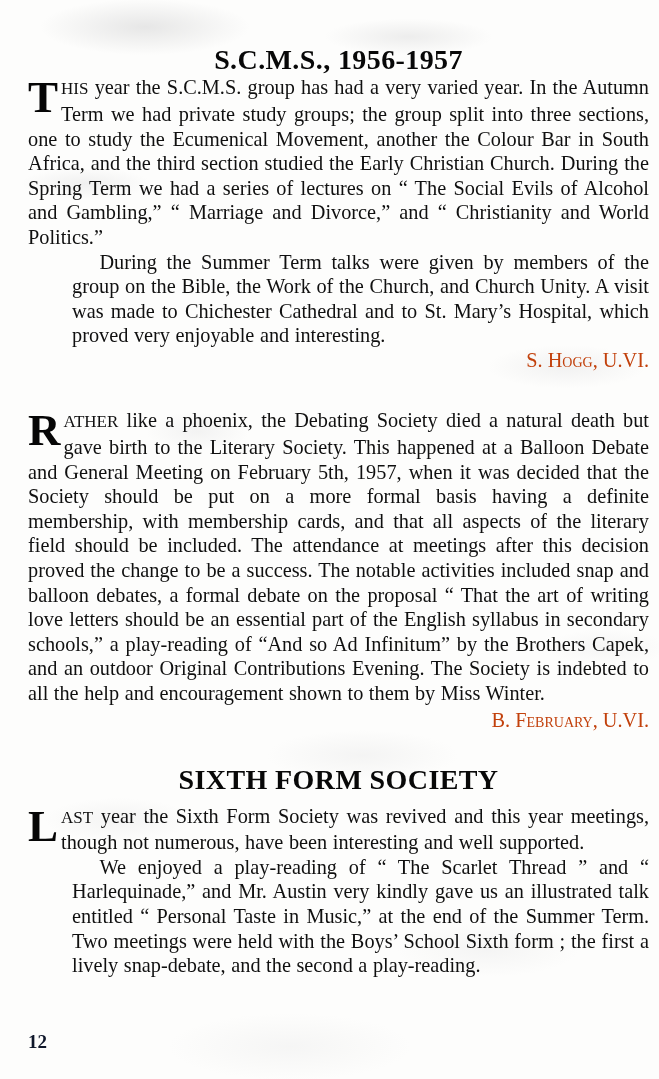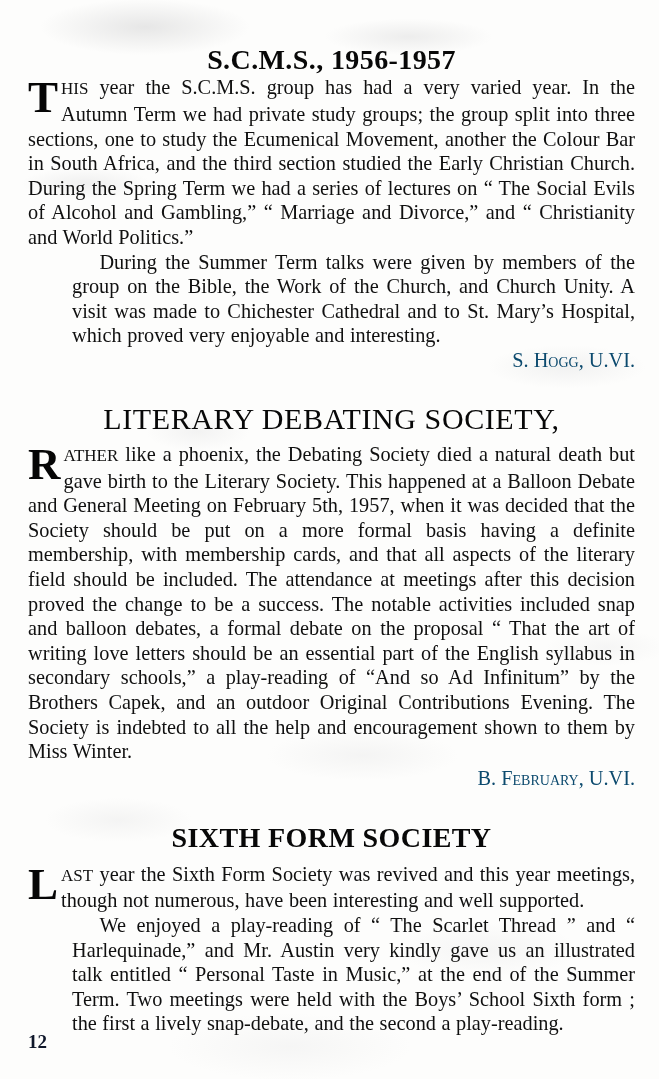--- a/index.html
+++ b/index.html
@@ -31,21 +31,21 @@
       radial-gradient(ellipse 130px 34px at 55% 70%, rgba(190,190,192,0.14), rgba(255,255,255,0) 74%),
       radial-gradient(ellipse 100px 30px at 18% 76%, rgba(192,192,194,0.15), rgba(255,255,255,0) 74%),
       radial-gradient(ellipse 120px 36px at 74% 88%, rgba(193,193,195,0.14), rgba(255,255,255,0) 76%),
       radial-gradient(ellipse 160px 44px at 44% 97%, rgba(196,196,198,0.13), rgba(255,255,255,0) 76%),
       radial-gradient(ellipse 80px 24px at 92% 60%, rgba(194,194,196,0.13), rgba(255,255,255,0) 76%);
   }
 
   #page {
     position: relative;
     z-index: 1;
-    padding: 0 24px 0 28px;
+    padding: 0 10px 0 28px;
     box-sizing: border-box;
     width: 659px;
     height: 1079px;
   }
 
   .article { position: relative; }
 
   h1.heading {
     text-align: center;
     font-weight: bold;
@@ -83,21 +83,21 @@
     margin-top: 1px;
     color: #060606;
   }
   .leadcaps { font-size: 17px; }
 
   .signature {
     text-align: right;
     font-size: 20.3px;
     line-height: 24.6px;
     margin: 0;
-    color: #0c4a6e;
+    color: #c2410c;
   }
   .sigcaps { font-variant: small-caps; }
 
   
   .sp-title-1 { height: 44px; }
   .sp-after-p1 { height: 30px; }
   .sp-after-h2 { height: 6px; }
   .sp-before-sig2 { height: 2px; }
   .sp-title-3 { height: 32px; }
   .sp-after-h3 { height: 8px; }
@@ -133,21 +133,20 @@
 
 
     <p class="signature"><span>S. </span><span class="sigcaps">Hogg</span><span>, U.VI.</span></p>
   </div>
 
   <div class="sp-after-p1"></div>
 
   <div class="article">
 
     <h1 class="heading light">
-      <span class="heading-line">LITERARY DEBATING SOCIETY,</span>
     </h1>
 
     <div class="sp-after-h2"></div>
 
     <p class="body"><span class="dropcap">R</span><span class="leadcaps">ATHER</span><span> like a phoenix, the Debating Society died a natural death but gave birth to the Literary Society.  This happened at a Balloon Debate and General Meeting on February 5th, 1957, when it was decided that the Society should be put on a more formal basis having a definite membership, with membership cards, and that all aspects of the literary field should be included.  The attendance at meetings after this decision proved the change to be a success.  The notable activities included snap and balloon debates, a formal debate on the proposal “ That the art of writing love letters should be an essential part of the English syllabus in secondary schools,” a play-reading of “And so Ad Infinitum” by the Brothers Capek, and an outdoor Original Contributions Evening.  The Society is indebted to all the help and encouragement shown to them by Miss Winter.</span></p>
 
     <div class="sp-before-sig2"></div>
 
     <p class="signature"><span>B. </span><span class="sigcaps">February</span><span>, U.VI.</span></p>
   </div>

